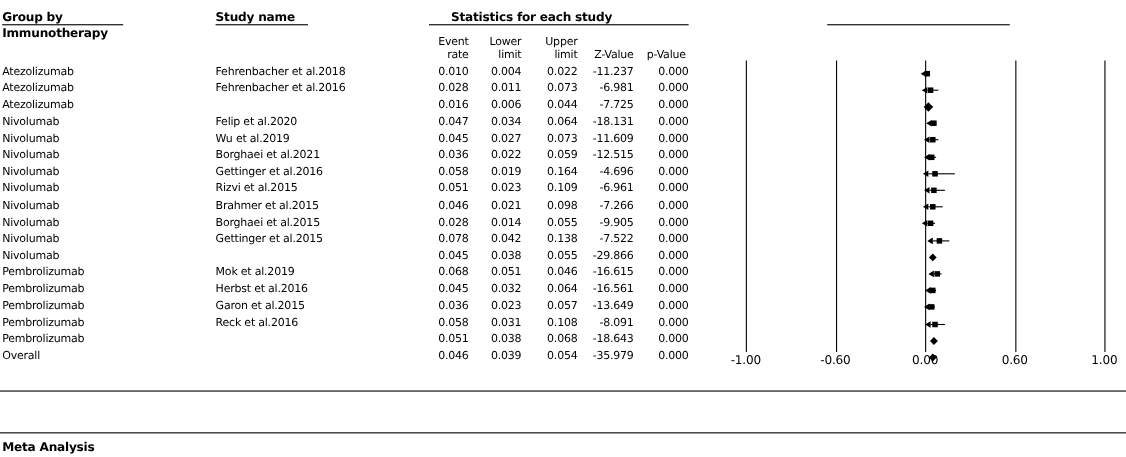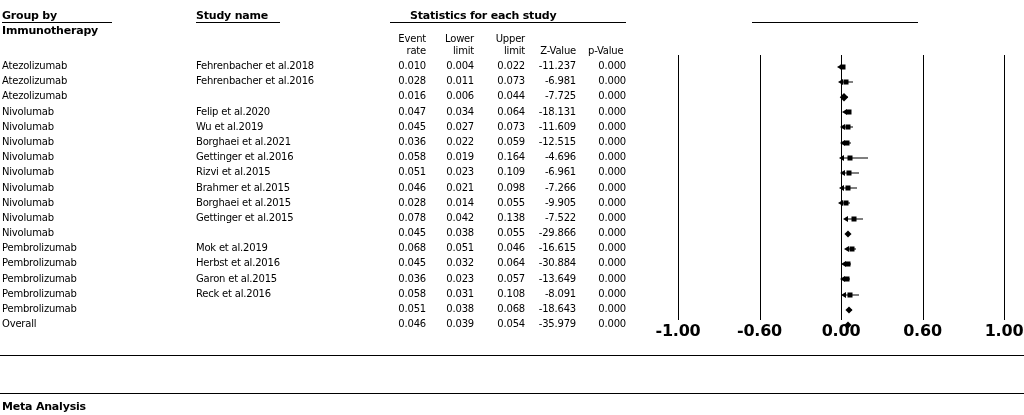--- a/index.html
+++ b/index.html
@@ -79,22 +79,22 @@
     width: 376px;
     height: 270px;
   }
   .vline {
     position: absolute;
     width: 1px;
     background: #000;
   }
   .axis-lab {
     position: absolute;
-    font-size: 16px;
-    font-weight: bold;
+    font-size: 11px;
+    font-weight: normal;
     letter-spacing: -0.2px;
     transform: translateX(-50%);
     white-space: nowrap;
   }
   .marker {
     position: absolute;
     background: #000;
     transform: translate(-50%, -50%);
   }
   .diamond {
@@ -274,21 +274,21 @@
         <div class="cell c-upper">0.046</div>
         <div class="cell c-z">-16.615</div>
         <div class="cell c-p">0.000</div>
       </div>
       <div class="row">
         <div class="cell c-group">Pembrolizumab</div>
         <div class="cell c-study">Herbst et al.2016</div>
         <div class="cell c-event">0.045</div>
         <div class="cell c-lower">0.032</div>
         <div class="cell c-upper">0.064</div>
-        <div class="cell c-z">-30.884</div>
+        <div class="cell c-z">-16.561</div>
         <div class="cell c-p">0.000</div>
       </div>
       <div class="row">
         <div class="cell c-group">Pembrolizumab</div>
         <div class="cell c-study">Garon et al.2015</div>
         <div class="cell c-event">0.036</div>
         <div class="cell c-lower">0.023</div>
         <div class="cell c-upper">0.057</div>
         <div class="cell c-z">-13.649</div>
         <div class="cell c-p">0.000</div>

